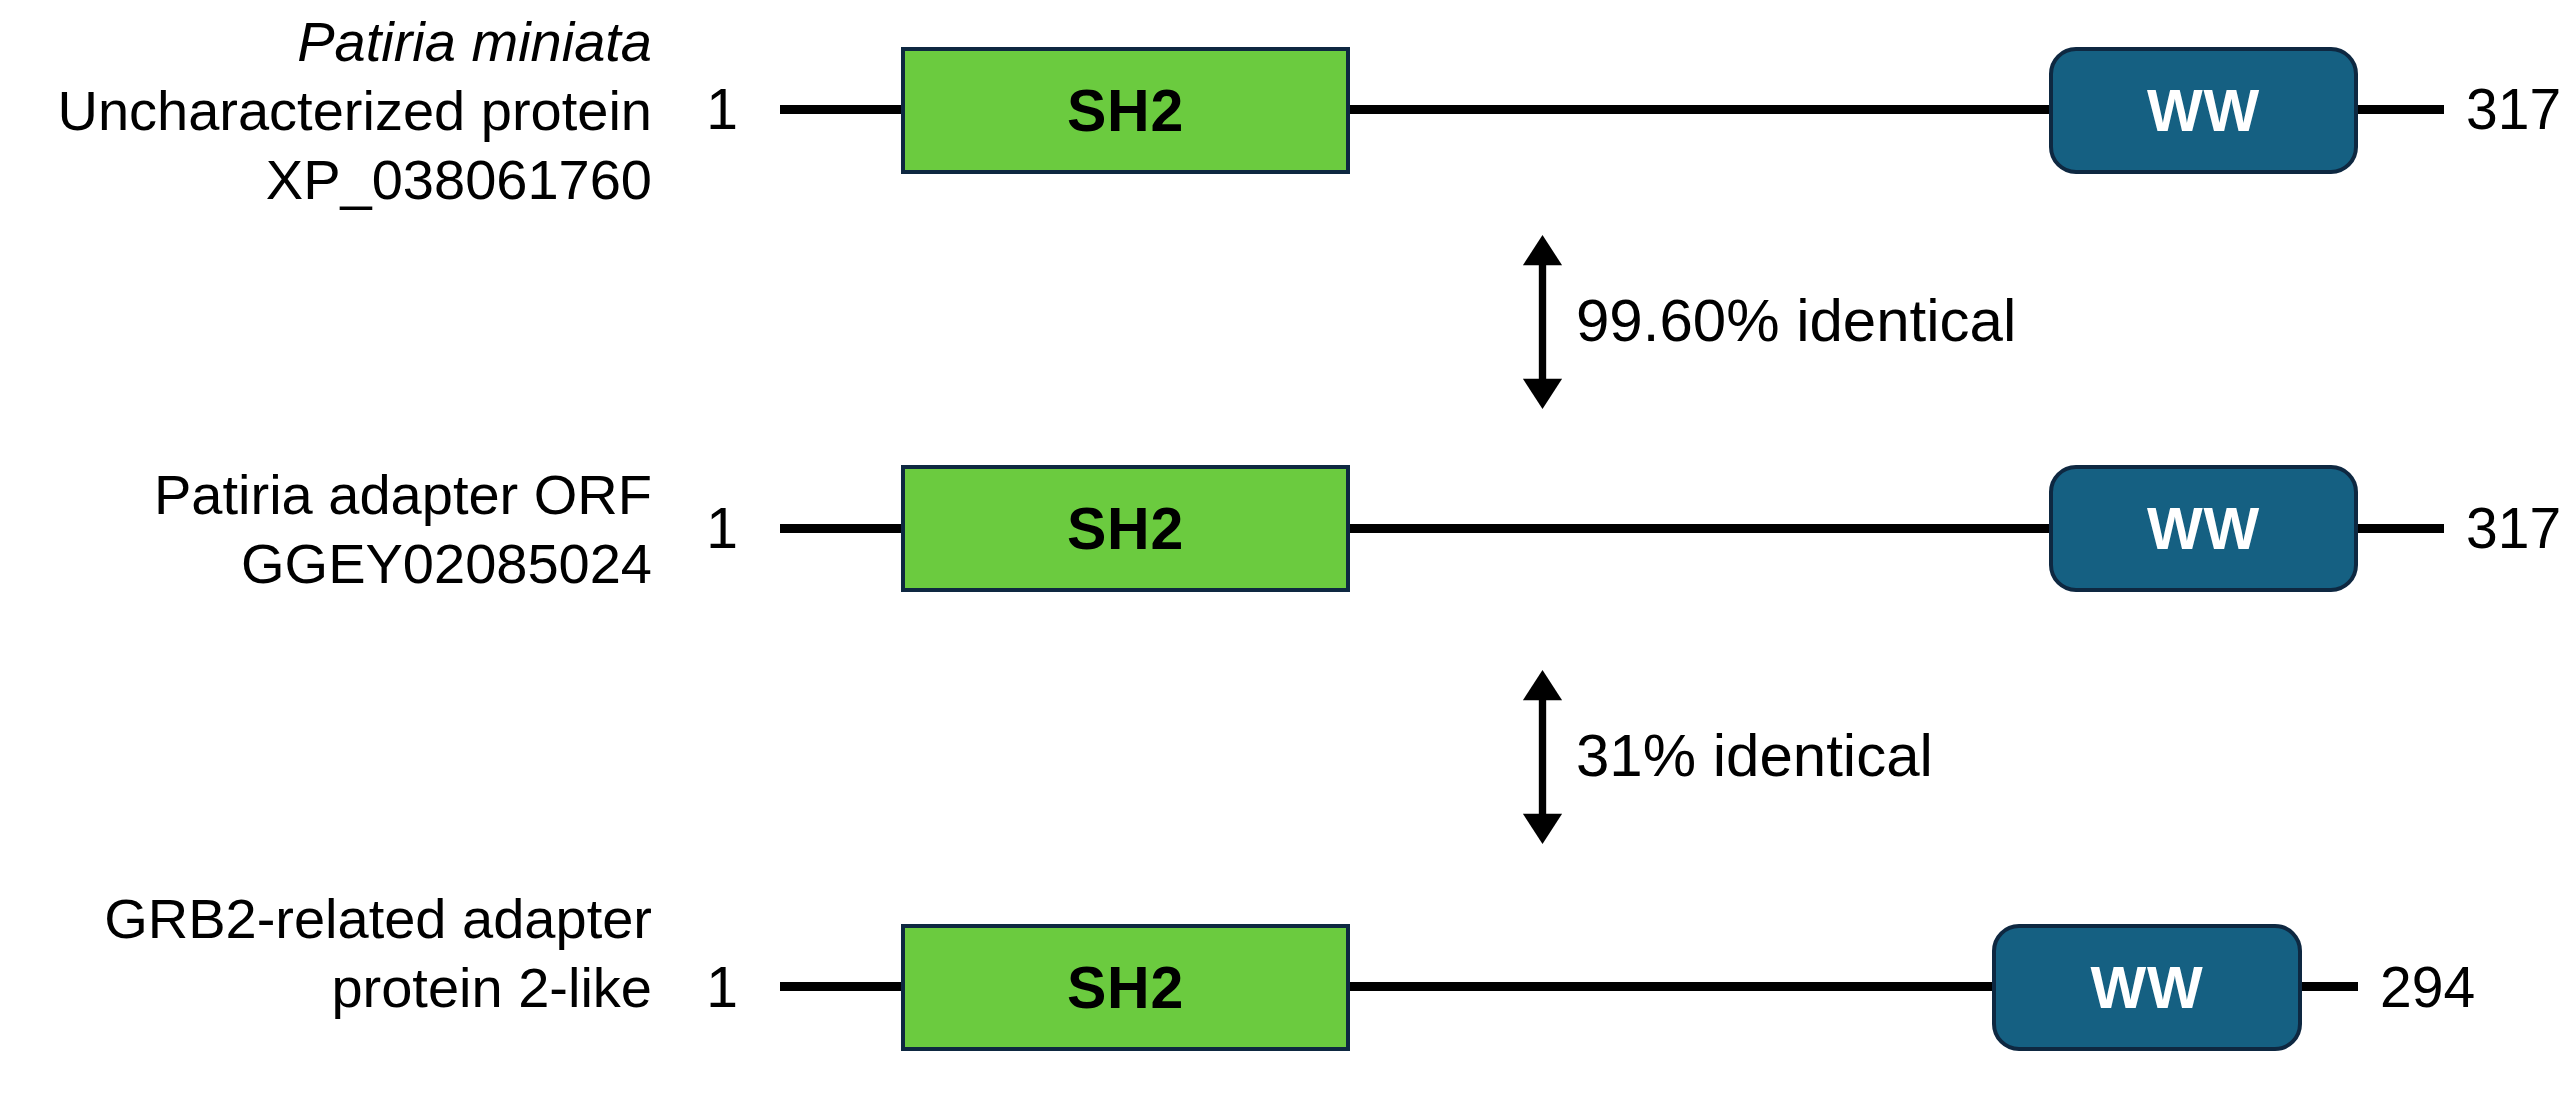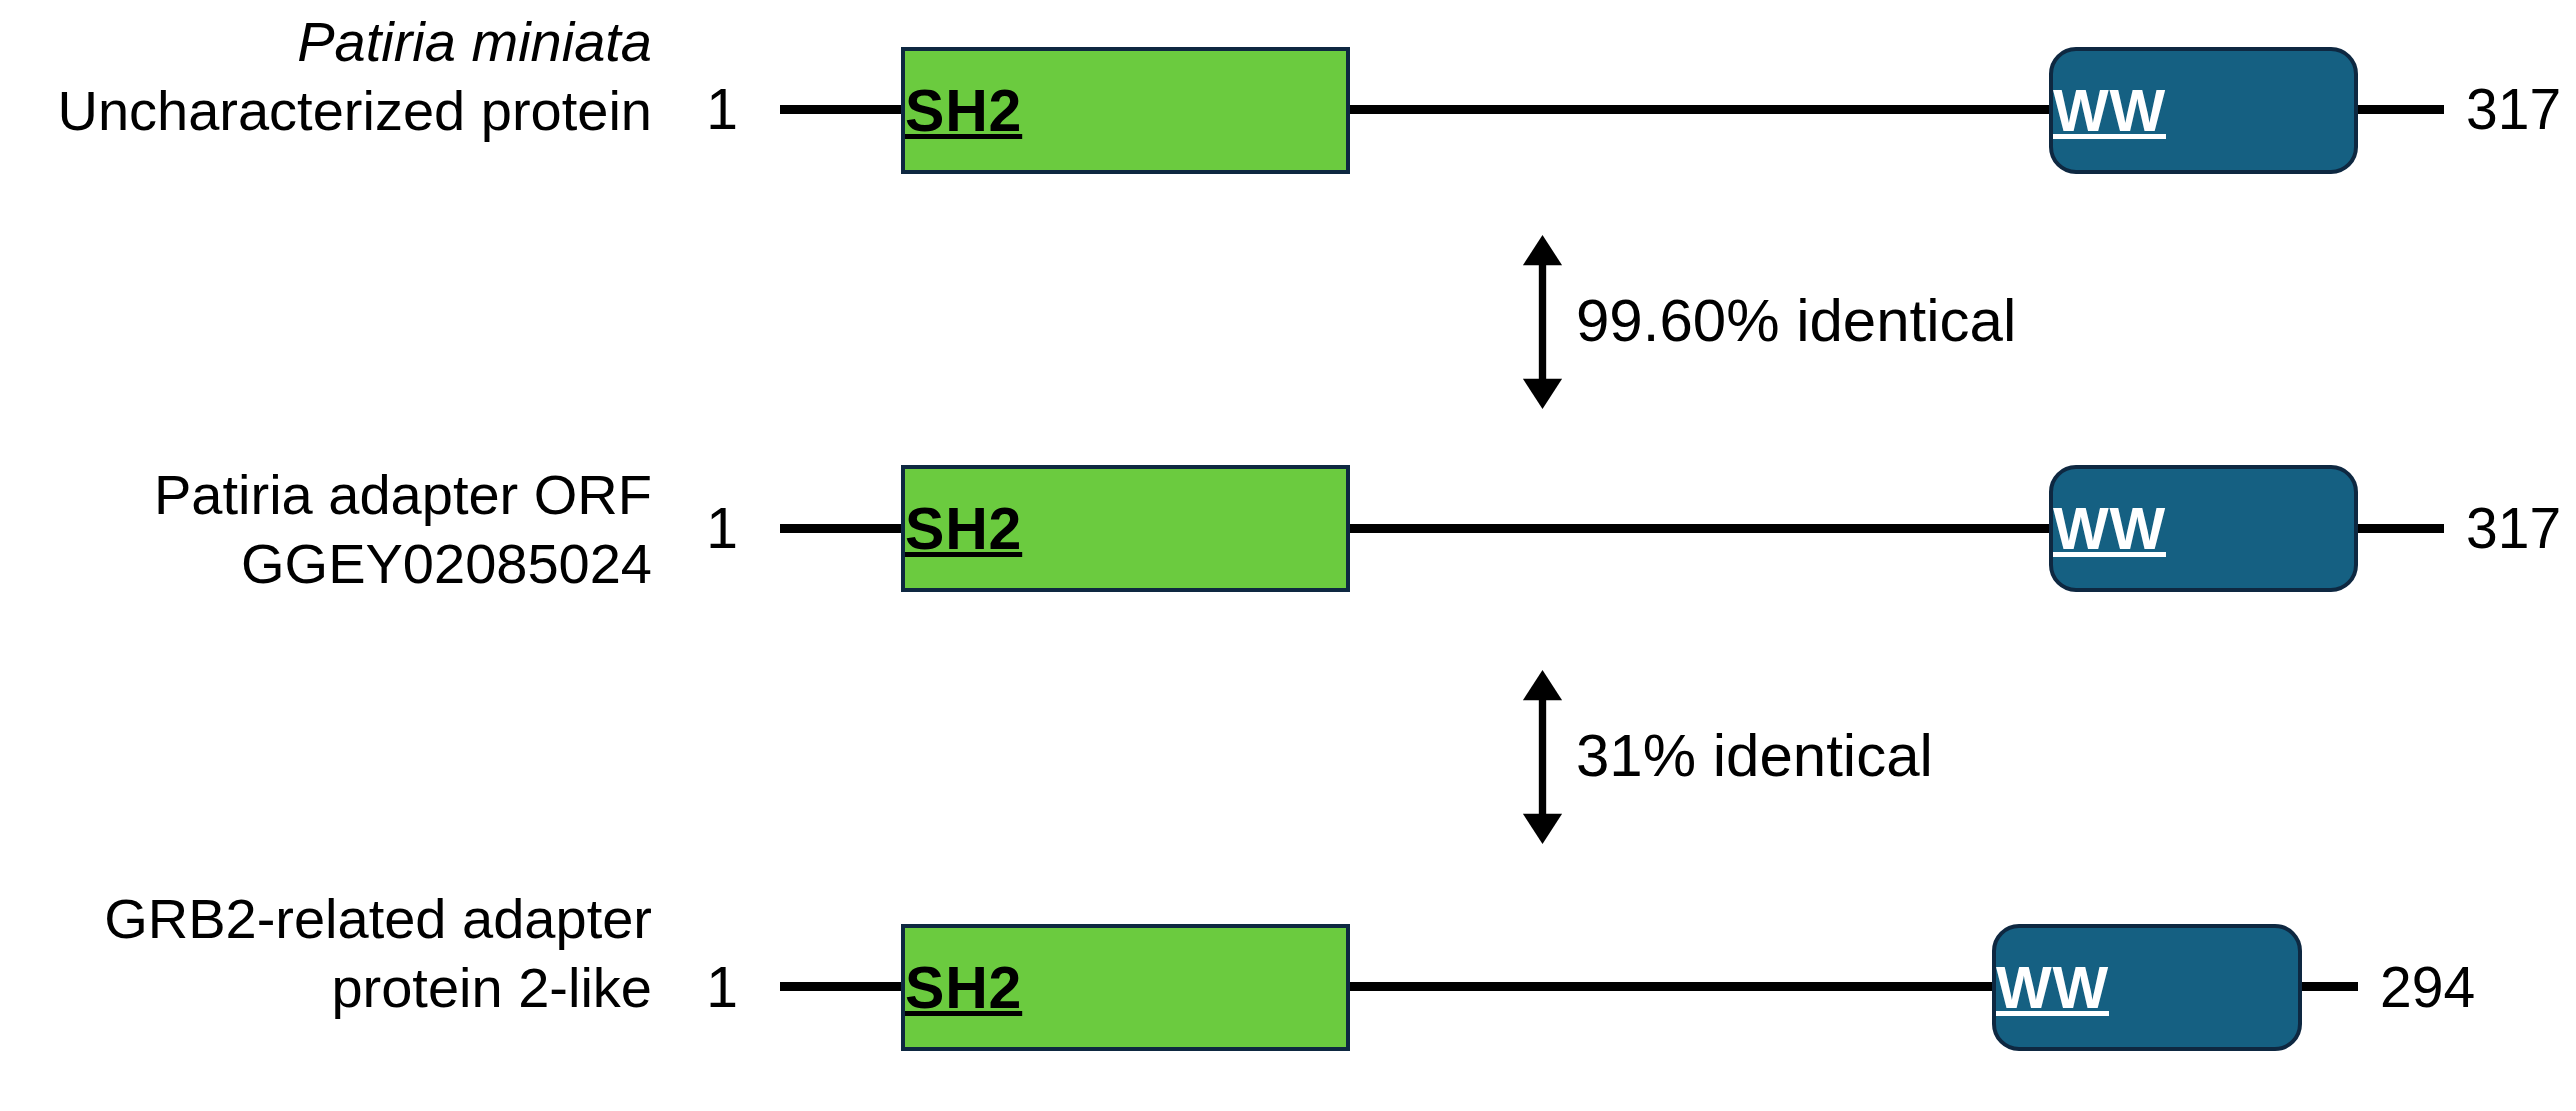--- a/index.html
+++ b/index.html
@@ -42,25 +42,24 @@
     position:absolute;
     height:9px;
     background:var(--line-color);
   }
   .domain{
     position:absolute;
     height:127px;
     border:4.9px solid var(--domain-border);
     display:flex;
     align-items:center;
-    justify-content:flex-start;
+    justify-content:center;
     font-size:59px;
     font-weight:bold;
     letter-spacing:0.8px;
-    text-decoration:underline;
   }
   .domain.sh2{background:var(--sh2-fill);color:var(--text-color);}
   .domain.ww{background:var(--ww-fill);color:var(--ww-text);border-radius:27px;}
   .cmp-arrow{position:absolute;width:49px;height:176px;}
   .cmp-arrow svg{display:block;}
   .cmp-label{
     position:absolute;
     font-size:60px;
     line-height:69px;
     white-space:nowrap;
@@ -69,20 +68,21 @@
 </style>
 </head>
 <body>
 
 <div class="canvas">
 
   <section>
     <div class="label-block" style="top:6.6px">
       <span class="lbl-line italic">Patiria miniata</span>
       <span class="lbl-line">Uncharacterized protein</span>
+      <span class="lbl-line">XP_038061760</span>
     </div>
     <div class="num start" style="top:75px">1</div>
     <div class="pline" style="left:780px;top:105px;width:1664px"></div>
     <div class="domain sh2" style="left:901px;top:47px;width:449px">
       <span>SH2</span>
     </div>
     <div class="domain ww" style="left:2049px;top:47px;width:309px">
       <span>WW</span>
     </div>
     <div class="num end" style="left:2466px;top:75px">317</div>

